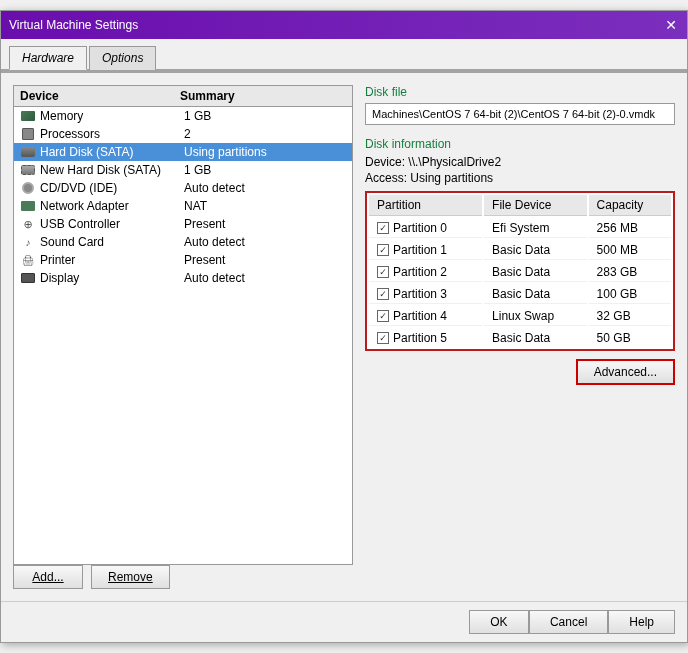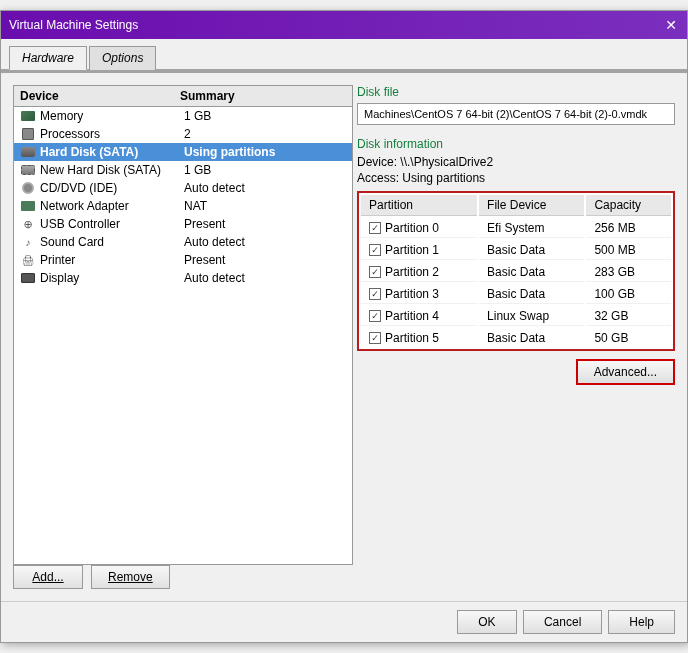--- a/index.html
+++ b/index.html
@@ -63,21 +63,21 @@
       bottom: -1px;
     }
     .tab.active {
       background: #f0f0f0;
       border-bottom: 1px solid #f0f0f0;
       z-index: 1;
     }
     .content {
       display: flex;
       padding: 12px;
-      gap: 4px;
+      gap: 12px;
     }
     .left-panel {
       width: 340px;
       flex-shrink: 0;
     }
     .device-table {
       border: 1px solid #999;
       background: white;
       height: 480px;
       overflow-y: auto;
@@ -93,21 +93,20 @@
     .col-summary { flex: 1; }
     .device-row {
       display: flex;
       align-items: center;
       padding: 2px 6px;
       cursor: pointer;
     }
     .device-row.selected {
       background: #4a90d9;
       color: white;
-      font-weight: bold;
     }
     .device-icon {
       width: 16px;
       height: 12px;
       margin-right: 4px;
       flex-shrink: 0;
       display: inline-flex;
       align-items: center;
       justify-content: center;
       font-size: 10px;
@@ -206,21 +205,20 @@
       color: #333;
     }
     .advanced-row {
       display: flex;
       justify-content: flex-end;
       margin-top: 8px;
     }
     .bottom-bar {
       display: flex;
       justify-content: flex-end;
-      gap: 6px;
       padding: 8px 12px;
       border-top: 1px solid #ccc;
     }
     .btn-ok, .btn-cancel, .btn-help {
       padding: 4px 20px;
       border: 1px solid #999;
       background: linear-gradient(180deg, #f8f8f8 0%, #e0e0e0 100%);
       cursor: pointer;
       font-size: 12px;
       min-width: 60px;

